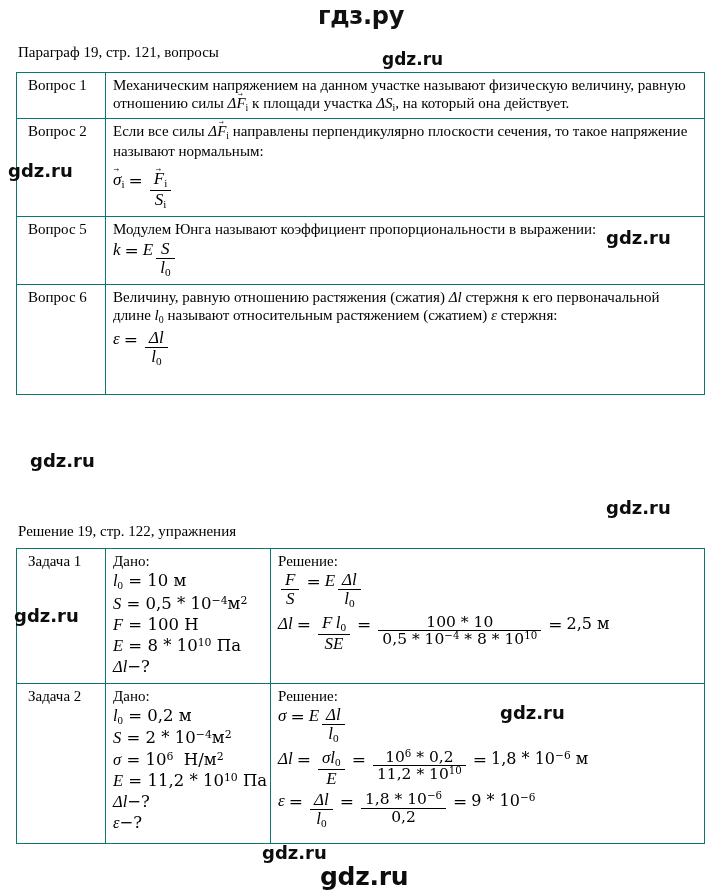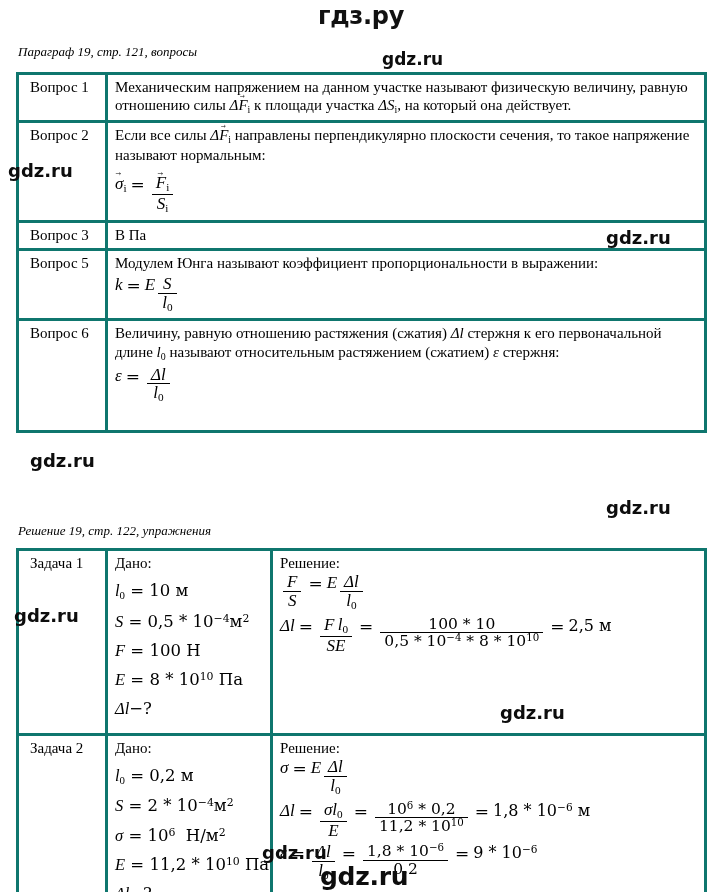--- a/index.html
+++ b/index.html
@@ -17,23 +17,22 @@
   .top-logo{
     position:absolute;left:318px;top:2px;
     font-family:"DejaVu Sans","Liberation Sans",sans-serif;
     font-weight:bold;font-size:24px;letter-spacing:-0.3px;
     color:#111;
   }
 
   
   .caption{
     position:absolute;left:18px;
-    font-size:13px;
+    font-size:15px;
     white-space:nowrap;
-    font-style:italic;
   }
   #caption-1{top:44px;}
   #caption-2{top:523px;}
 
   
   .wm{
     position:absolute;
     font-family:"DejaVu Sans","Liberation Sans",sans-serif;
     font-weight:bold;
     color:#0d0d0d;
@@ -41,21 +40,21 @@
     z-index:5;
   }
 
   
   table.doc{
     position:absolute;
     border-collapse:collapse;
     table-layout:fixed;
   }
   table.doc td{
-    border:3px solid #0f766e;
+    border:1px solid #0f766e;
     vertical-align:top;
     padding:3px 6px 4px 7px;
     font-size:15px;
     line-height:1.22;
   }
   #table-questions{left:16px;top:72px;width:688px;}
   #table-tasks{left:16px;top:548px;width:688px;}
 
   .c-label{width:89px;}
   .c-body{width:599px;}
@@ -89,21 +88,21 @@
   .frac > .den{padding:0 4px;}
 
   .eqline{
     display:flex;
     margin:1px 0 1px 0;
     font-size:17px;
     font-family:"DejaVu Serif","Liberation Serif",serif;
   }
   .eqline .op{margin:0 4px;}
 
-  .given-line{font-size:16.5px;font-family:"DejaVu Serif","Liberation Serif",serif;margin:9px 0;white-space:nowrap;}
+  .given-line{font-size:16.5px;font-family:"DejaVu Serif","Liberation Serif",serif;margin:1px 0;white-space:nowrap;}
   .plain{font-size:15px;}
 
   .nowrap{white-space:nowrap;}
 </style>
 </head>
 <body>
 
 <div class="page">
 
   <div class="top-logo">гдз.ру</div>
@@ -138,28 +137,20 @@
             <span class="m"><span class="vec">σ</span><sub>i</sub></span>
             <span class="op">=</span>
             <span class="frac">
               <span class="num m"><span class="vec">F</span><sub>i</sub></span>
               <span class="den m"><span class="mi">S</span><sub>i</sub></span>
             </span>
           </div>
         </td>
       </tr>
 
-      <tr>
-        <td class="label-cell">
-          <span class="lbl">Вопрос 3</span>
-        </td>
-        <td>
-          <span class="plain">В Па</span>
-        </td>
-      </tr>
 
 
       <tr>
         <td class="label-cell" style="height:56px;">
           <span class="lbl">Вопрос 5</span>
         </td>
         <td>
           <span class="plain">Модулем Юнга называют коэффициент пропорциональности в выражении:</span>
           <div class="eqline" style="margin-top:2px;">
             <span class="m mi">k</span>

